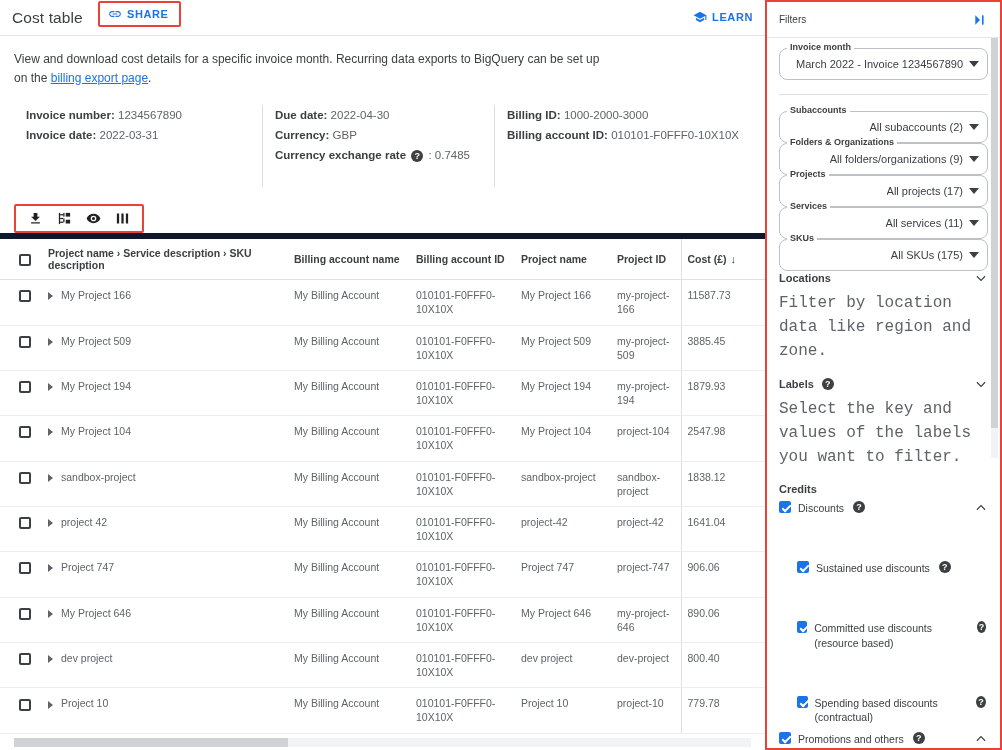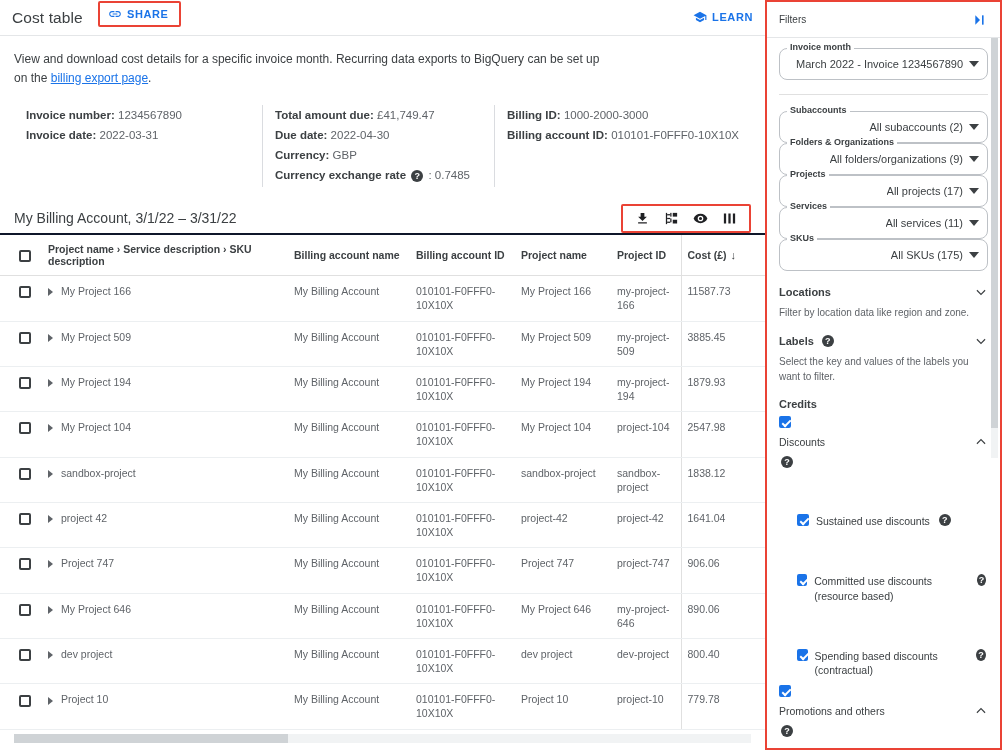--- a/index.html
+++ b/index.html
@@ -73,21 +73,21 @@
   .table-title { font-size: 14px; color: #3c4043; }
   .tools-wrap {
     border: 2px solid #ea4335; border-radius: 2px;
     display: flex; align-items: center; gap: 14px; padding: 5px 12px;
   }
   .tool-btn { background:none; border:none; padding:0; cursor:pointer; display:flex; }
 
   table.cost { width: 100%; border-collapse: collapse; table-layout: fixed; }
   table.cost th {
     font-size: 10.5px; color: #3c4043; font-weight: bold; text-align: left;
-    padding: 8px 6px; border-bottom: 1px solid #e0e0e0; border-top: 2px solid #0f172a;
+    padding: 8px 6px; border-bottom: 1px solid #e0e0e0; border-top: 6px solid #0f172a;
     background: #fff; vertical-align: middle;
   }
   table.cost td {
     font-size: 10.5px; color: #5f6368; padding: 8px 6px;
     border-bottom: 1px solid #eceff1; vertical-align: top; line-height: 1.35;
   }
   .col-chk   { width: 42px; text-align: center !important; padding-left:14px !important;}
   .col-name  { width: 246px; }
   .col-ban   { width: 122px; }
   .col-baid  { width: 105px; }
@@ -156,29 +156,29 @@
   }
   .divider { height: 1px; background: #e0e0e0; margin: 14px 0 16px 0; }
 
   .acc-row {
     display: flex; align-items: center; justify-content: space-between;
     cursor: pointer; margin-top: 4px;
   }
   .acc-label { font-size: 11px; font-weight: bold; color: #3c4043; display:flex; align-items:center; gap:6px;}
   .chev { font-size: 11px; color: #3c4043; }
   .helper {
-    font-size: 10px; color: #5f6368; line-height: 1.5; margin: 6px 0 14px 0;
+    font-size: 16px; color: #5f6368; line-height: 1.5; margin: 6px 0 14px 0; font-family: Liberation Mono, monospace;
   }
   .section-label { font-size: 11px; font-weight: bold; color: #3c4043; margin-bottom: 6px; }
 
   .cb-row { display: flex; align-items: flex-start; gap: 7px; margin-bottom: 7px; margin-top: 46px; }
   .cb-row.indent { margin-left: 18px; }
   .cb-text { font-size: 10.5px; color: #3c4043; line-height: 1.35; }
   .cb-flex { display:flex; align-items:center; justify-content:space-between; margin-bottom: 7px;}
-  .cb-left { display:flex; align-items:flex-start; gap:7px;flex-direction:column; }
+  .cb-left { display:flex; align-items:flex-start; gap:7px; }
 
   .reset-btn {
     margin-top: 12px; border: 1px solid #dadce0; border-radius: 4px; background: #fff;
     color: #1a73e8; font-size: 14px; font-weight: bold; letter-spacing: .5px;
     padding: 8px 12px; cursor: pointer; font-family: "Liberation Sans", sans-serif;
   }
   .vscroll-track {
     position: absolute; right: 2px; top: 0px; width: 7px; height: 420px; background: #f1f3f4;
   }
   .vscroll-thumb { width: 7px; height: 390px; background: #cfd3d6; }
@@ -225,24 +225,20 @@
           <span class="val">1234567890</span>
         </div>
         <div>
           <span class="lbl">Invoice date:</span>
           <span class="val">2022-03-31</span>
         </div>
       </div>
 
       <div class="summary-col c2">
         <div>
-          <span class="lbl">Total amount due:</span>
-          <span class="val">£41,749.47</span>
-        </div>
-        <div>
           <span class="lbl">Due date:</span>
           <span class="val">2022-04-30</span>
         </div>
         <div>
           <span class="lbl">Currency:</span>
           <span class="val">GBP</span>
         </div>
         <div>
           <span class="lbl">Currency exchange rate</span>
           <span class="qmark">?</span>
@@ -256,21 +252,20 @@
           <span class="val">1000-2000-3000</span>
         </div>
         <div>
           <span class="lbl">Billing account ID:</span>
           <span class="val">010101-F0FFF0-10X10X</span>
         </div>
       </div>
     </div>
 
     <div class="table-head-row">
-      <span class="table-title">My Billing Account, 3/1/22 – 3/31/22</span>
       <div class="tools-wrap">
         <button class="tool-btn">
           <svg class="icon-svg" width="15" height="15" viewBox="0 0 24 24" fill="#202124">
             <path d="M19 9h-4V3H9v6H5l7 7 7-7zM5 18v2h14v-2H5z"></path>
           </svg>
         </button>
         <button class="tool-btn">
           <svg class="icon-svg" width="15" height="15" viewBox="0 0 24 24" fill="#202124">
             <rect x="3" y="3" width="2" height="18"></rect>
             <rect x="5" y="5" width="5" height="2"></rect>
@@ -477,21 +472,21 @@
       </div>
 
       <div class="sel-field">
         <span class="sel-legend">SKUs</span>
         <div class="sel-box">
           <span class="sel-val">All SKUs (175)</span>
           <span class="caret-down"></span>
         </div>
       </div>
 
-      <div class="acc-row" style="margin-top:14px;">
+      <div class="acc-row" style="margin-top:0;">
         <span class="acc-label">Locations</span>
         <span class="chev">
           <svg class="icon-svg" width="14" height="14" viewBox="0 0 24 24" fill="none" stroke="#3c4043" stroke-width="2">
               <path d="M5 9l7 7 7-7"></path>
             </svg>
         </span>
       </div>
       <div class="helper">Filter by location data like region and zone.</div>
 
       <div class="acc-row">

